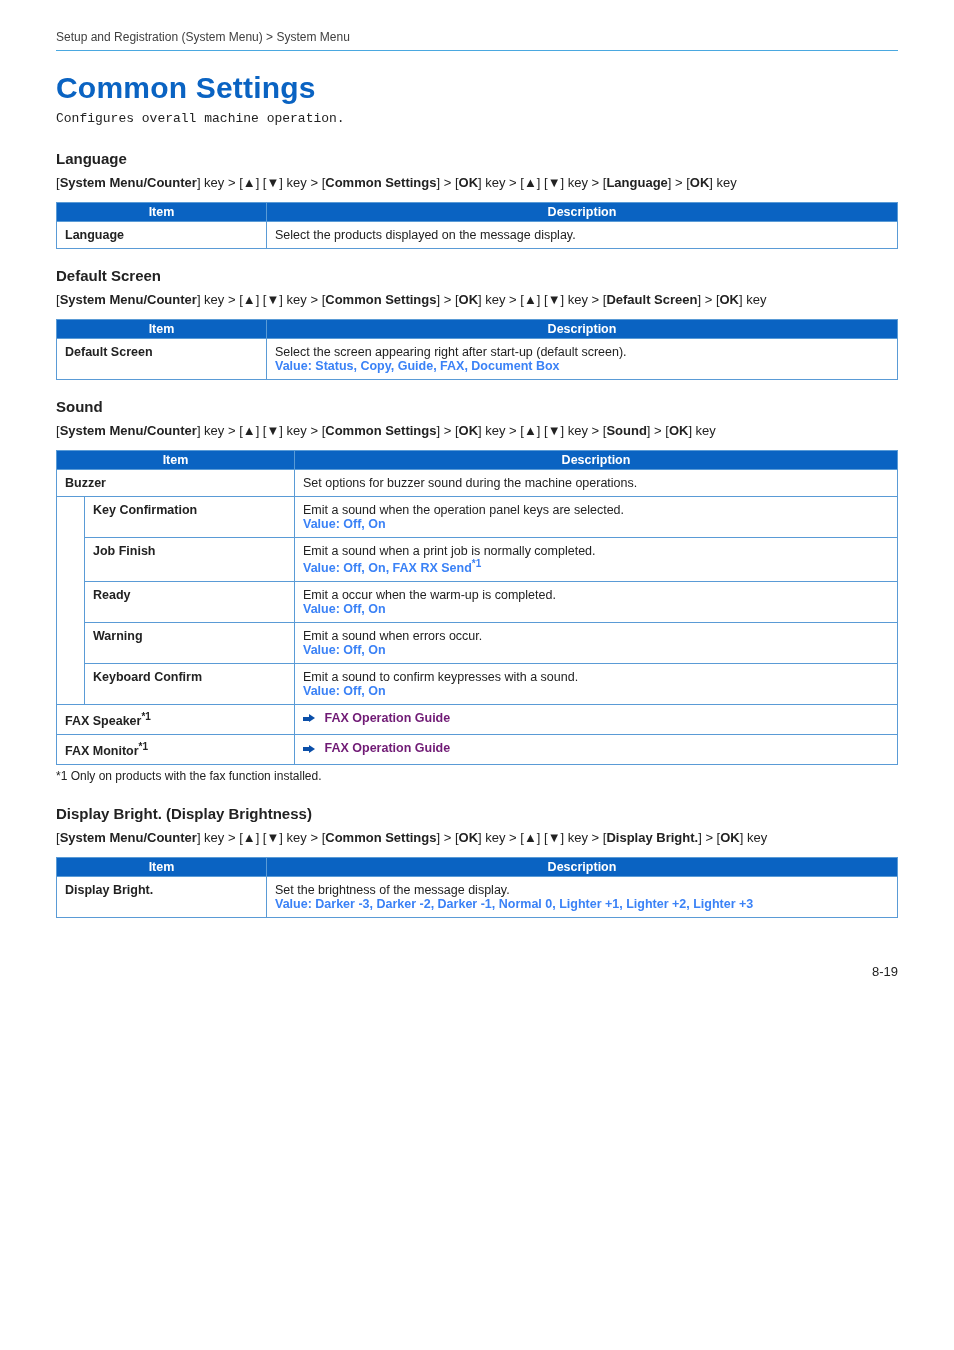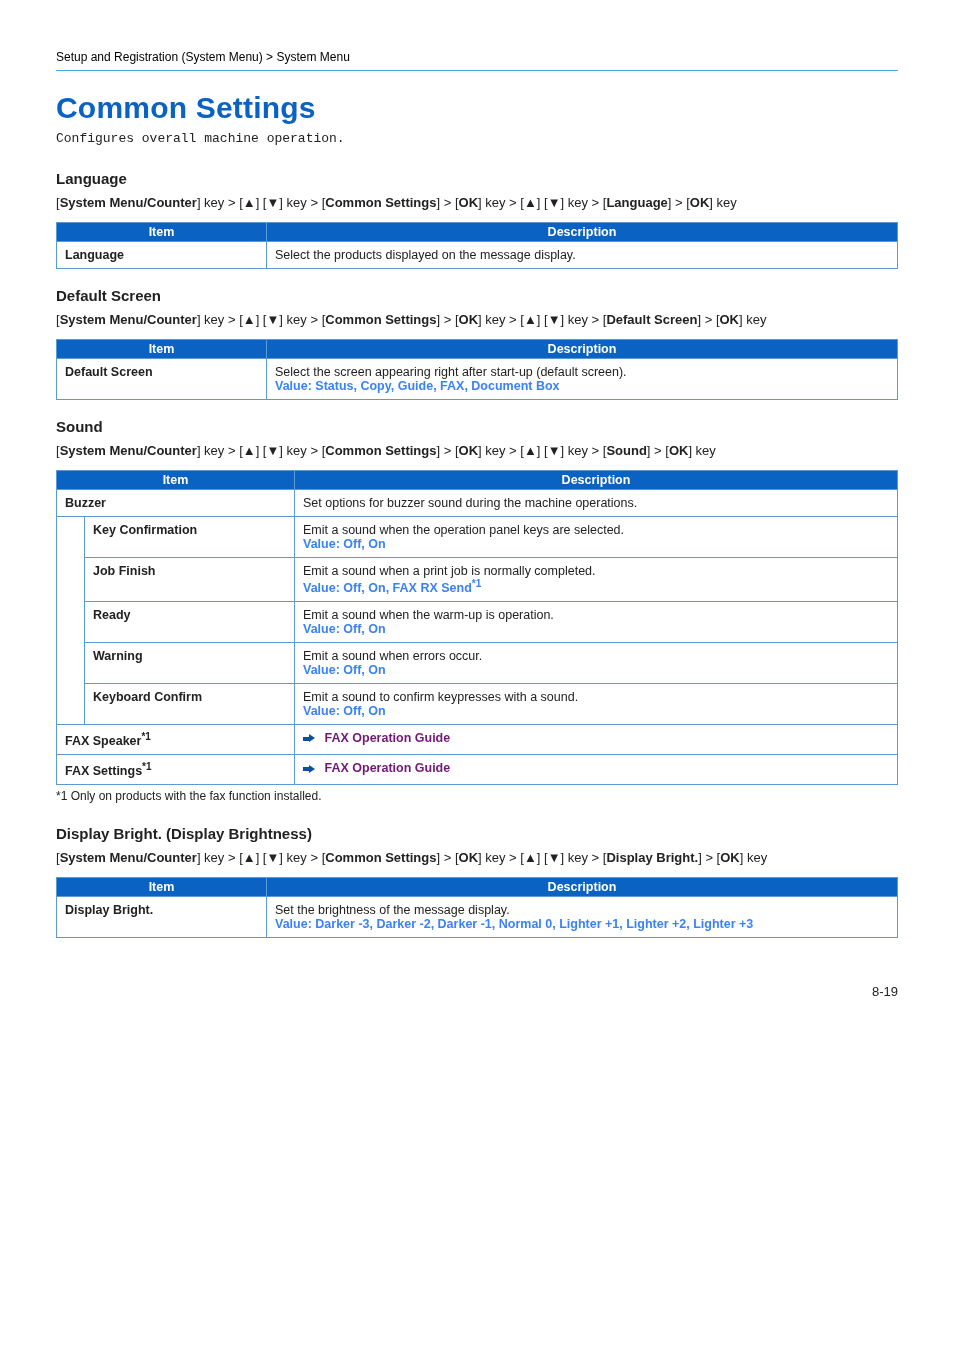--- a/index.html
+++ b/index.html
@@ -9,23 +9,22 @@
     color: #222;
     margin: 0;
     background: #fff;
     width: 954px;
   }
   .page {
     padding: 30px 56px 40px 56px;
   }
   .breadcrumb {
     font-size: 12px;
-    color: #000000;
+    color: #404040;
     margin-bottom: 6px;
-    margin-top: 20px;
   }
   .hr {
     height: 1px;
     background: #4aa8e0;
     margin-bottom: 20px;
   }
   h1.title {
     color: #0a63c2;
     font-family: Arial, Helvetica, sans-serif;
     font-size: 30px;
@@ -191,21 +190,21 @@
     <tr>
       <td class="itemcol sub-bold">Job Finish</td>
       <td>
         <span>Emit a sound when a print job is normally completed.</span><br>
         <span class="value">Value</span><span class="value">: Off, On, FAX RX Send</span><span class="value sup">*1</span>
       </td>
     </tr>
     <tr>
       <td class="itemcol sub-bold">Ready</td>
       <td>
-        <span>Emit a sound when the warm-up is operation.</span><br>
+        <span>Emit a occur when the warm-up is completed.</span><br>
         <span class="value">Value</span><span class="value">: Off, On</span>
       </td>
     </tr>
     <tr>
       <td class="itemcol sub-bold">Warning</td>
       <td>
         <span>Emit a sound when errors occur.</span><br>
         <span class="value">Value</span><span class="value">: Off, On</span>
       </td>
     </tr>
@@ -220,21 +219,21 @@
       <td colspan="2" class="itemcol">
         <span>FAX Speaker</span><span class="sup">*1</span>
       </td>
       <td>
         <span class="arrow"></span>
         <span class="ref-link" style="font-weight:bold">FAX Operation Guide</span>
       </td>
     </tr>
     <tr>
       <td colspan="2" class="itemcol">
-        <span>FAX Settings</span><span class="sup">*1</span>
+        <span>FAX Monitor</span><span class="sup">*1</span>
       </td>
       <td>
         <span class="arrow"></span>
         <span class="ref-link" style="font-weight:bold">FAX Operation Guide</span>
       </td>
     </tr>
   </tbody>
     </table>
   <div class="footnote">*1   Only on products with the fax function installed.</div>
 

